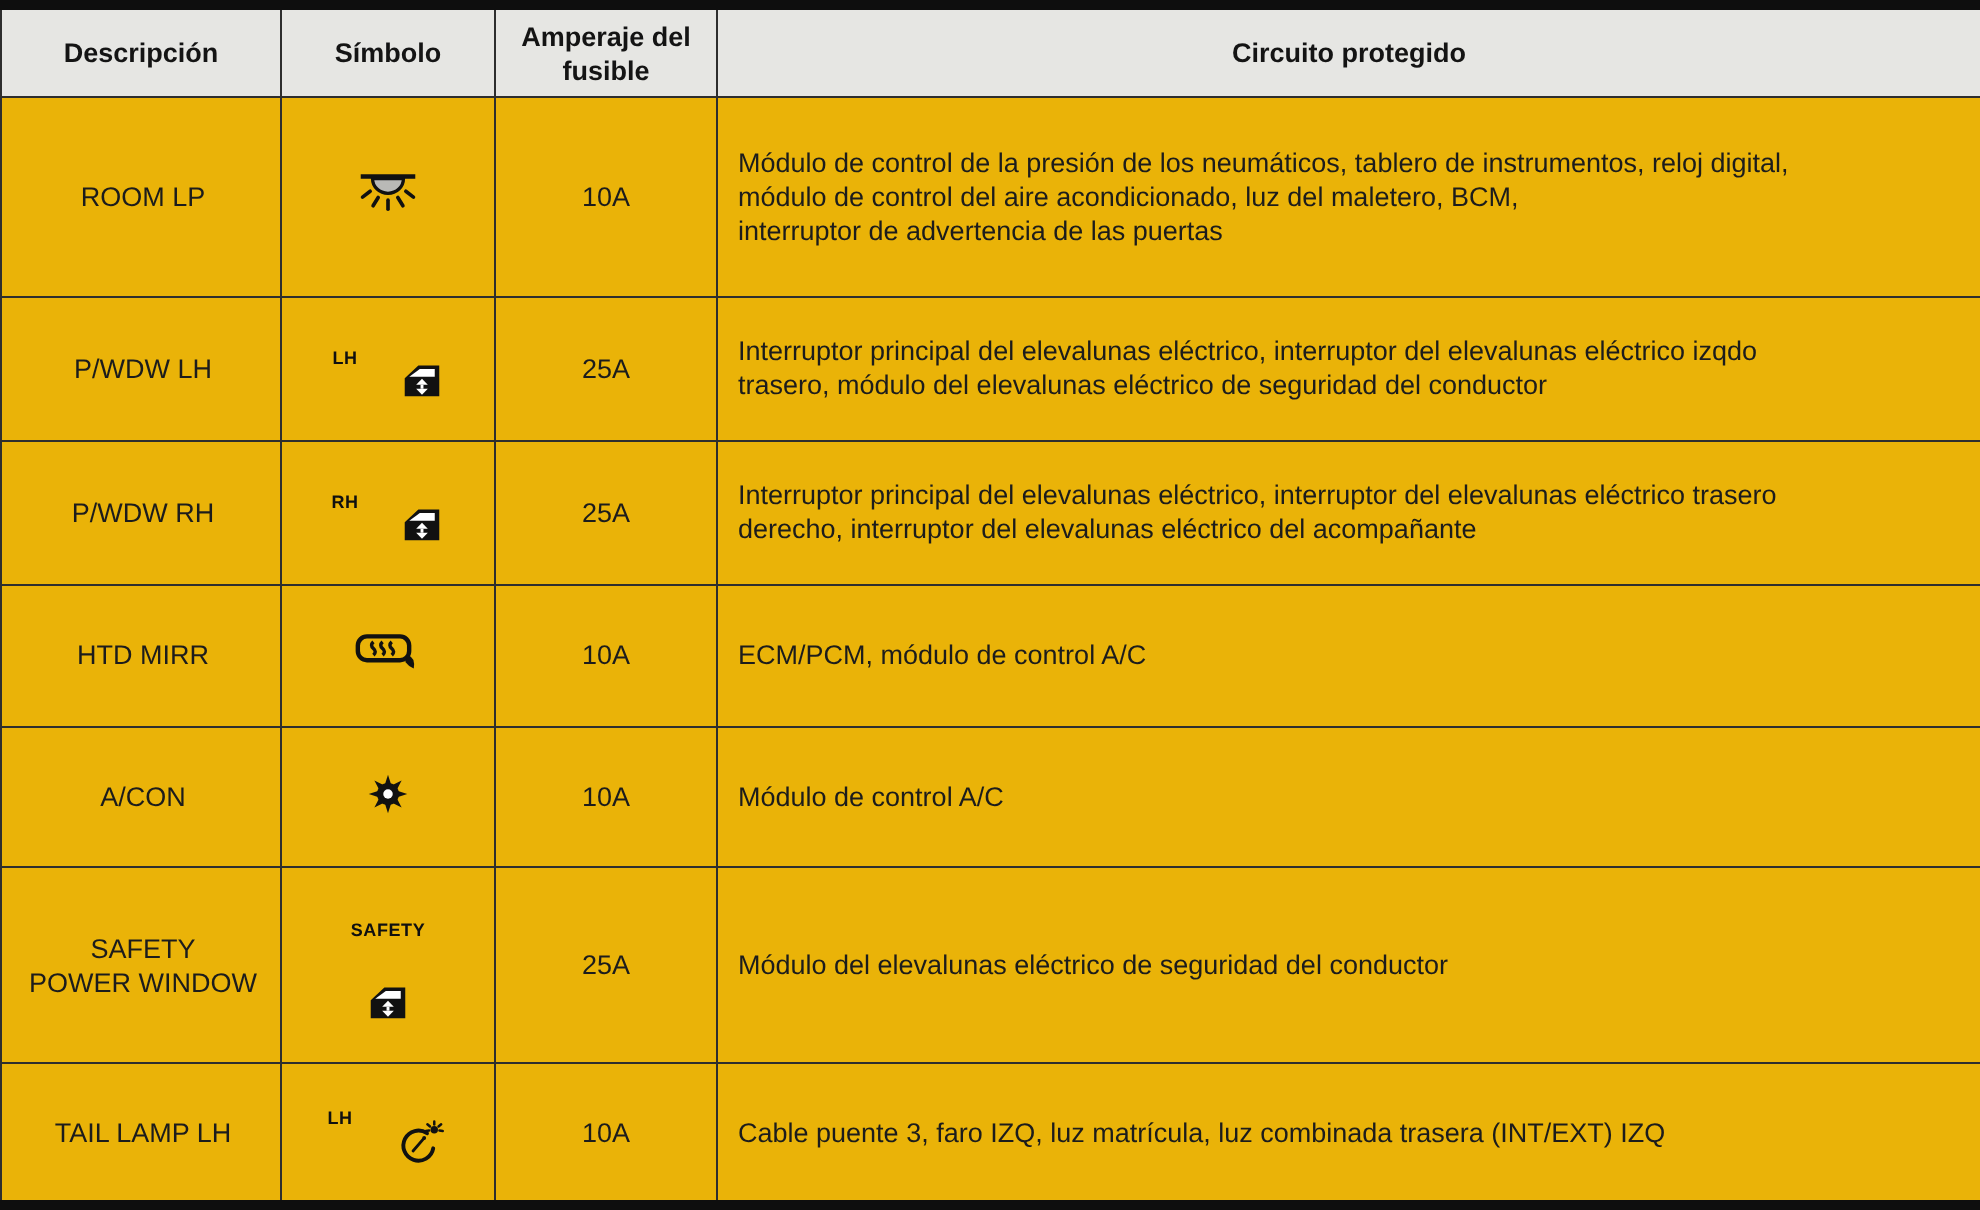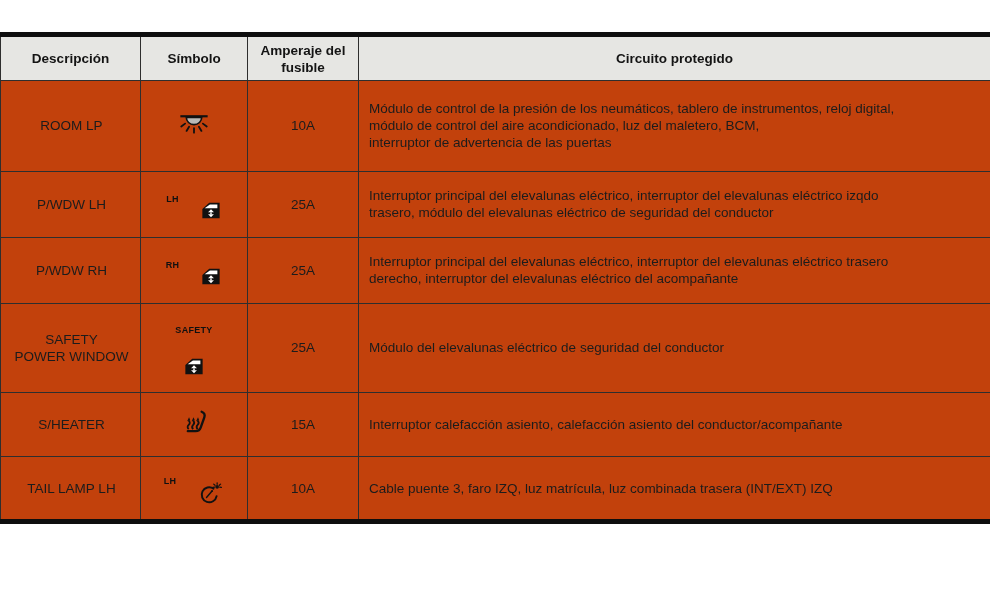--- a/index.html
+++ b/index.html
@@ -1,29 +1,28 @@
 <!DOCTYPE html>
 <html><head>
 <meta charset="utf-8">
 <style>
   html,body{margin:0;padding:0;background:#ffffff;}
   body{font-family:"Liberation Sans","DejaVu Sans",sans-serif;color:#1c1c1c;}
   .fuse-table{
-    width:990px;height:492px;table-layout:fixed;border-collapse:collapse;
+    width:990px;height:605px;table-layout:fixed;border-collapse:collapse;
     border-top:5px solid #0e0e0e;border-bottom:5px solid #0e0e0e;
     border-left:1px solid #2e2e2e;border-right:1px solid #2e2e2e;
     background:#f3f3f1;
-    margin-top:32px;
   }
   col.w-desc{width:140px}col.w-sym{width:107px}col.w-amp{width:111px}col.w-cir{width:632px}
   th,td{border:1px solid #2e2e2e;vertical-align:middle;font-size:13.5px;line-height:17px;overflow:hidden;}
   thead tr{height:46px}
   th{background:#e6e6e3;font-weight:bold;text-align:center;white-space:pre-line;color:#141414;}
   tbody tr{height:44px}
-  td{background:#c2410c;}
+  td{background:#eab308;}
   .c-desc{text-align:center;padding:5px 6px 5px 8px;white-space:pre-line;}
   .c-sym{text-align:center;padding:2px;}
   .c-amp{text-align:center;padding:2px;}
   .c-cir{text-align:left;padding:5px 8px 5px 10px;white-space:pre-line;}
   .sym-text{font-weight:bold;font-size:14px;letter-spacing:.4px;}
   .sym-wrap{display:inline-flex;align-items:flex-start;justify-content:center;gap:20px;}
   .sym-wrap.above{flex-direction:column;align-items:center;}
   .sym-label{font-size:9px;font-weight:bold;line-height:9px;letter-spacing:.3px;color:#101010;}
   .sym-wrap.left .sym-label{margin-right:1px;margin-top:1px;}
   .sym-wrap.left .sym-icon{margin-top:6px;}
@@ -177,46 +176,56 @@
             <span class="sym-label">RH</span>
             <svg class="sym-icon i-power-window-icon" aria-hidden="true">
               <use href="#power-window-icon"></use>
             </svg>
           </span></td>
     <td class="c-amp">25A</td>
     <td class="c-cir">Interruptor principal del elevalunas eléctrico, interruptor del elevalunas eléctrico trasero
 derecho, interruptor del elevalunas eléctrico del acompañante</td>
   </tr>
 
-
+  <tr>
+    <td class="c-desc">HTD MIRR</td>
+    <td class="c-sym"><span class="sym-wrap">
+            <svg class="sym-icon i-heated-mirror-icon" aria-hidden="true">
+              <use href="#heated-mirror-icon"></use>
+            </svg>
+          </span></td>
+    <td class="c-amp">10A</td>
+    <td class="c-cir">ECM/PCM, módulo de control A/C</td>
+  </tr>
+
+  <tr>
+    <td class="c-desc">A/CON</td>
+    <td class="c-sym"><span class="sym-wrap">
+            <svg class="sym-icon i-air-conditioner-icon" aria-hidden="true">
+              <use href="#air-conditioner-icon"></use>
+            </svg>
+          </span></td>
+    <td class="c-amp">10A</td>
+    <td class="c-cir">Módulo de control A/C</td>
+  </tr>
 
 
   <tr>
     <td class="c-desc">SAFETY
 POWER WINDOW</td>
     <td class="c-sym"><span class="sym-wrap above">
             <span class="sym-label">SAFETY</span>
             <svg class="sym-icon i-power-window-icon" aria-hidden="true">
               <use href="#power-window-icon"></use>
             </svg>
           </span></td>
     <td class="c-amp">25A</td>
     <td class="c-cir">Módulo del elevalunas eléctrico de seguridad del conductor</td>
   </tr>
 
-  <tr>
-    <td class="c-desc">S/HEATER</td>
-    <td class="c-sym"><span class="sym-wrap">
-            <svg class="sym-icon i-seat-heater-icon" aria-hidden="true">
-              <use href="#seat-heater-icon"></use>
-            </svg>
-          </span></td>
-    <td class="c-amp">15A</td>
-    <td class="c-cir">Interruptor calefacción asiento, calefacción asiento del conductor/acompañante</td>
-  </tr>
 
 
   <tr>
     <td class="c-desc">TAIL LAMP LH</td>
     <td class="c-sym"><span class="sym-wrap left">
             <span class="sym-label">LH</span>
             <svg class="sym-icon i-tail-lamp-icon" aria-hidden="true">
               <use href="#tail-lamp-icon"></use>
             </svg>
           </span></td>

